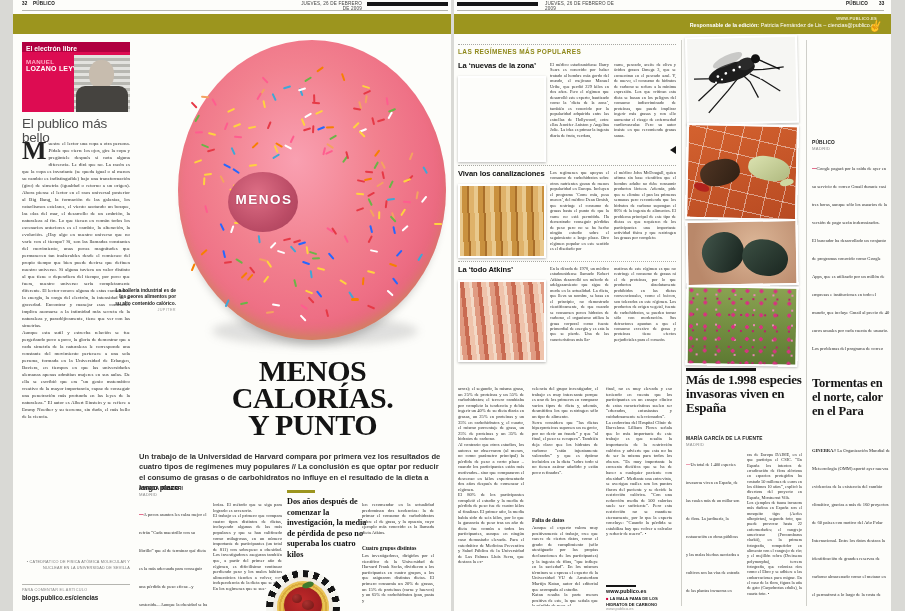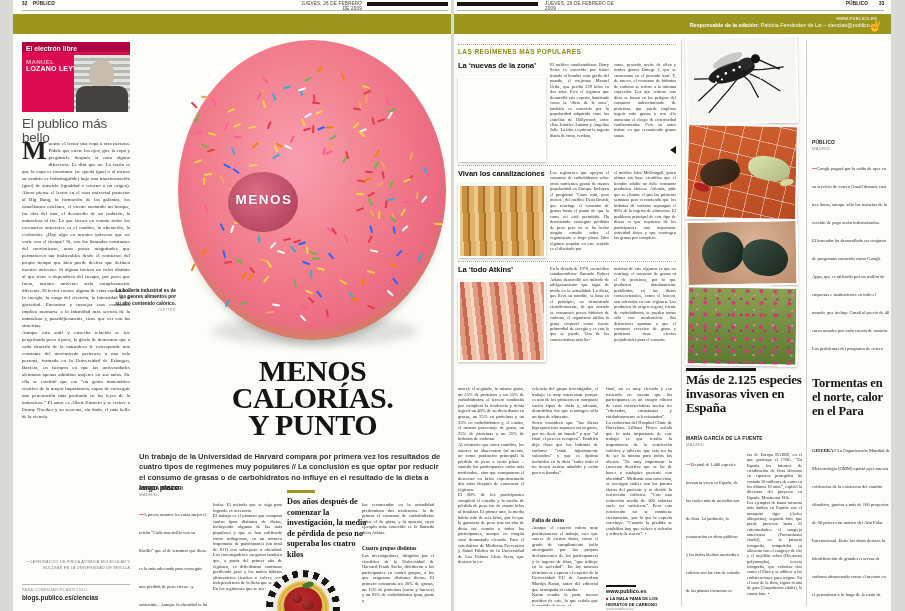--- a/index.html
+++ b/index.html
@@ -455,21 +455,21 @@
   <div class="abs ph mussel-bg" style="left:686px;top:220px;width:108px;height:62px;transform:rotate(-1deg);">
     <div class="mus1"></div>
     <div class="mus2"></div>
   </div>
 
   <div class="abs ph flower-bg" style="left:686px;top:286px;width:108px;height:76px;transform:rotate(0.8deg);">
     <div class="flower-dots"></div>
   </div>
 
   <div class="abs black-kicker-bar" style="left:686px;top:368px;width:70px;"></div>
-  <div class="abs hl-sub" style="left:686px;top:373px;width:122px;font-size:13px;line-height:1.08;">Más de 2.125 especies invasoras viven en España</div>
+  <div class="abs hl-sub" style="left:686px;top:373px;width:122px;font-size:13px;line-height:1.08;">Más de 1.998 especies invasoras viven en España</div>
   <div class="abs byline-name" style="left:686px;top:436px;">MARÍA GARCÍA DE LA FUENTE</div>
   <div class="abs byline-city" style="left:686px;top:442px;">MADRID</div>
   <div class="abs" style="left:686px;top:452px;width:55px;height:155px;overflow:hidden;">
     <span class="dash" style="font-size:4.4px;">—</span><span class="news-txt" style="font-size:4.3px;display:inline;">Un total de 1.400 especies invasoras viven en España, de las cuales más de un millar son de flora. La jardinería, la restauración en obras públicas y las malas hierbas asociadas a cultivos son las vías de entrada de las plantas invasoras en España, mientras que las tiendas de mascotas, las canalizaciones en ríos y las aguas de lastre en barcos son los agujeros por los que se cuela la fauna.
 La llegada de especies no autóctonas no sólo tiene impactos en la biodiversidad y altera los ecosistemas, sino que provoca daños económicos y sanitarios. De las 11.000 especies invasoras que hay en Europa, hasta el momento sólo se conoce el impacto ecológico del 10% y el económico del 13%, según el proyecto europeo del registro de especies invaso-</span>
   </div>
   <div class="abs news-txt" style="left:747px;top:452px;width:55px;height:155px;overflow:hidden;font-size:4.3px;">ras de Europa DAISIE, en el que participa el CSIC. “En España los intentos de erradicación de flora alóctona en espacios protegidos ha costado 50 millones de euros en los últimos 10 años”, explicó la directora del proyecto en España, Montserrat Vilà.
 Los ejemplos de fauna invasora más dañina en España son el mosquito tigre (Aedes albopictus), segunda foto, que puede provocar hasta 22 enfermedades; el cangrejo americano (Procambarus clarkii), en la primera fotografía, competidor en alimento con el cangrejo de río; y el mejillón cebra (Dreissena polymorpha), tercera fotografía, que coloniza ríos como el Ebro y se adhiere a las embarcaciones para migrar. En el caso de la flora, figura la uña de gato (Carpobrotus edulis), la cuarta foto. •</div>
 
   <div class="abs byline-name" style="left:812px;top:140px;">PÚBLICO</div>

